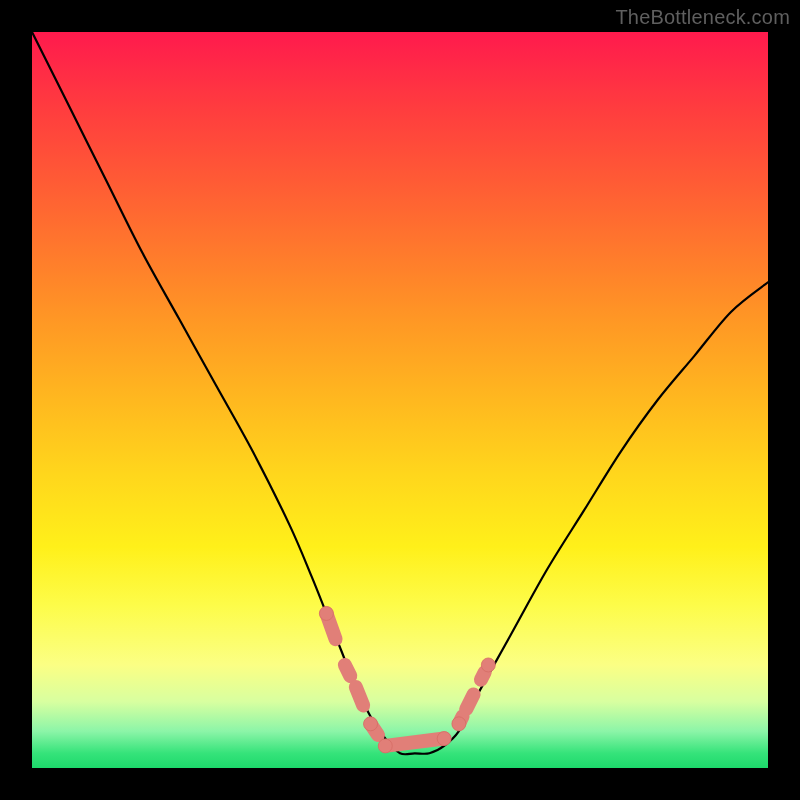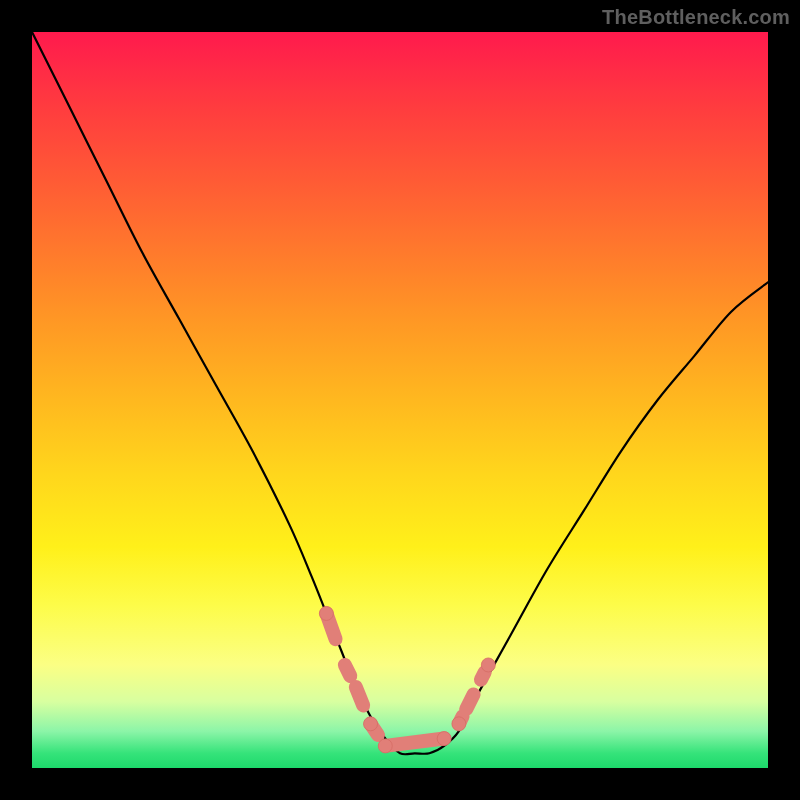--- a/index.html
+++ b/index.html
@@ -63,21 +63,21 @@
     stroke: #e17f78;
     stroke-width: 14;
     stroke-linecap: round;
   }
   .attribution {
     position: absolute;
     top: 6px;
     right: 10px;
     color: #5f5f5f;
     font-size: 20px;
-    font-weight: 700;
+    font-weight: 400;
     letter-spacing: 0.2px;
     user-select: text;
     text-align: right;
   }
 </style>
 </head>
 <body>
 
 <div class="frame">
 

